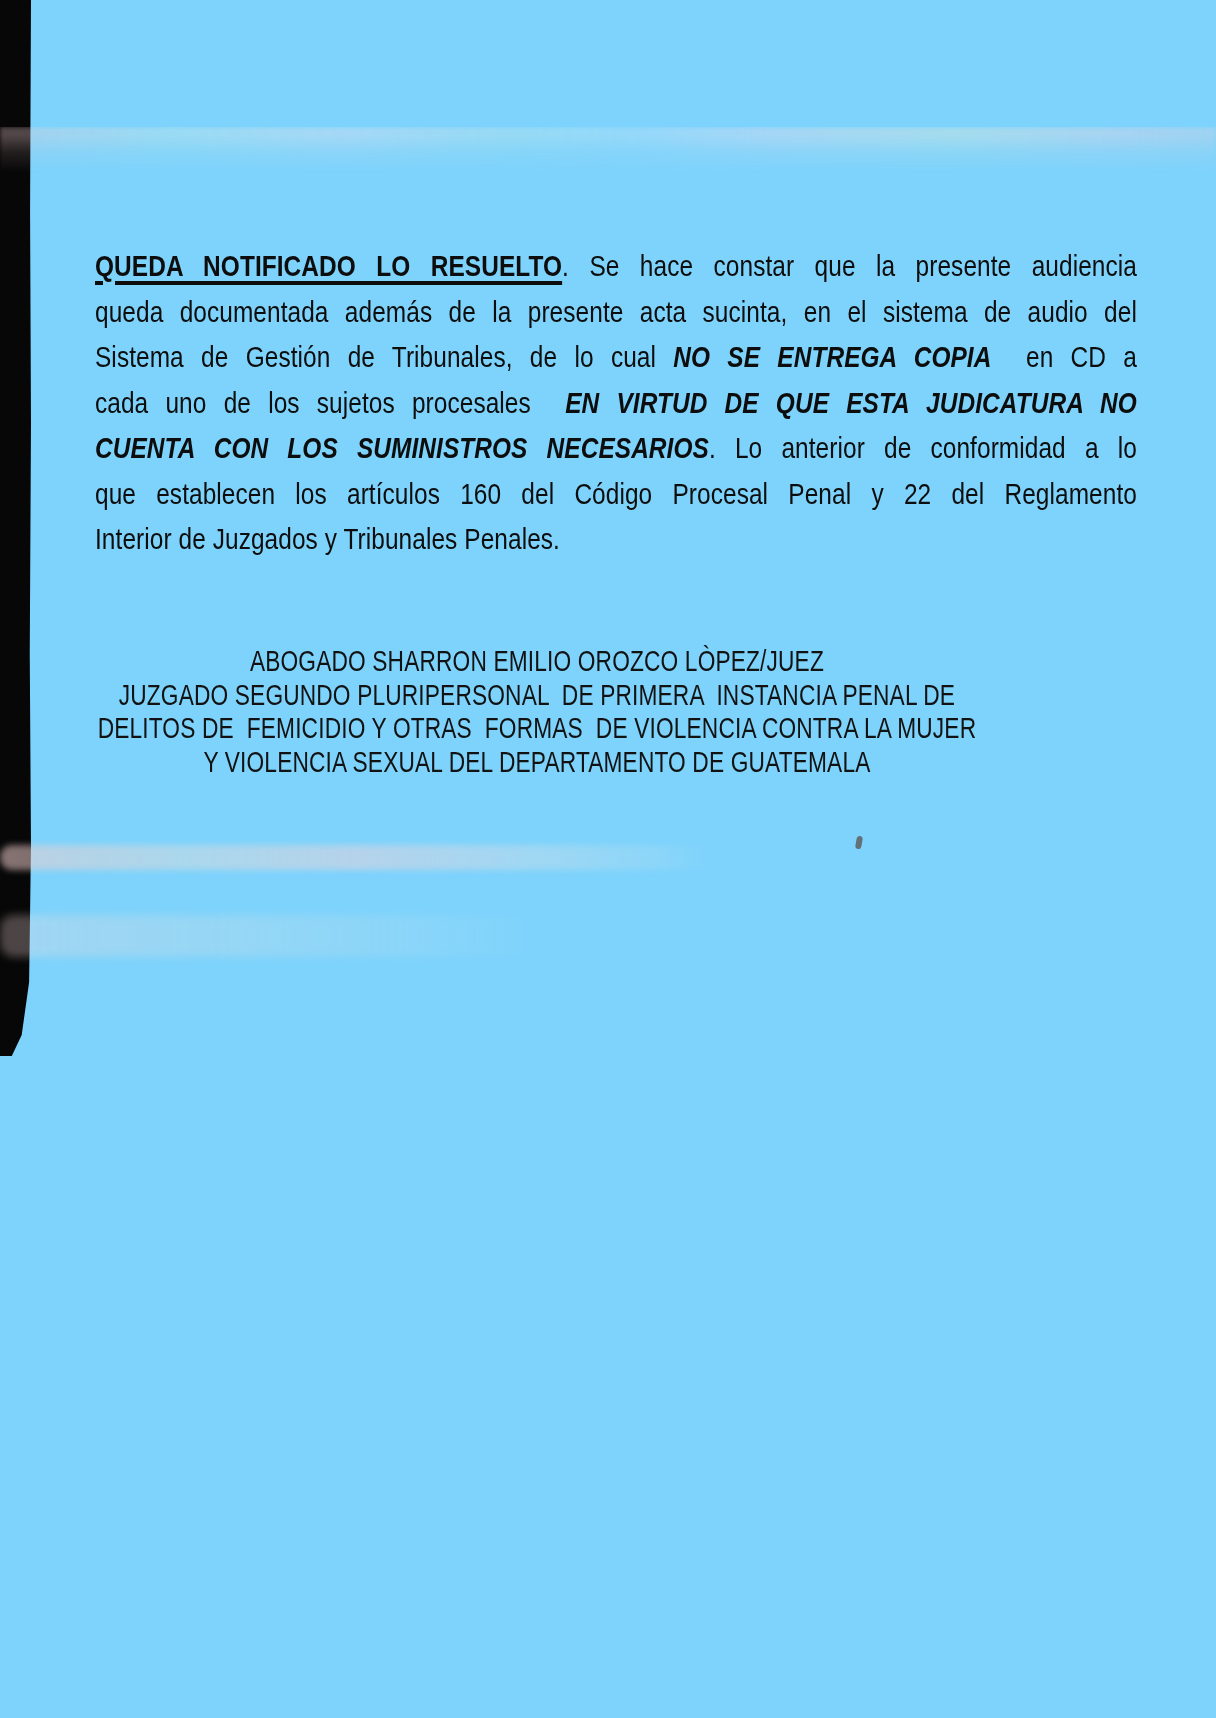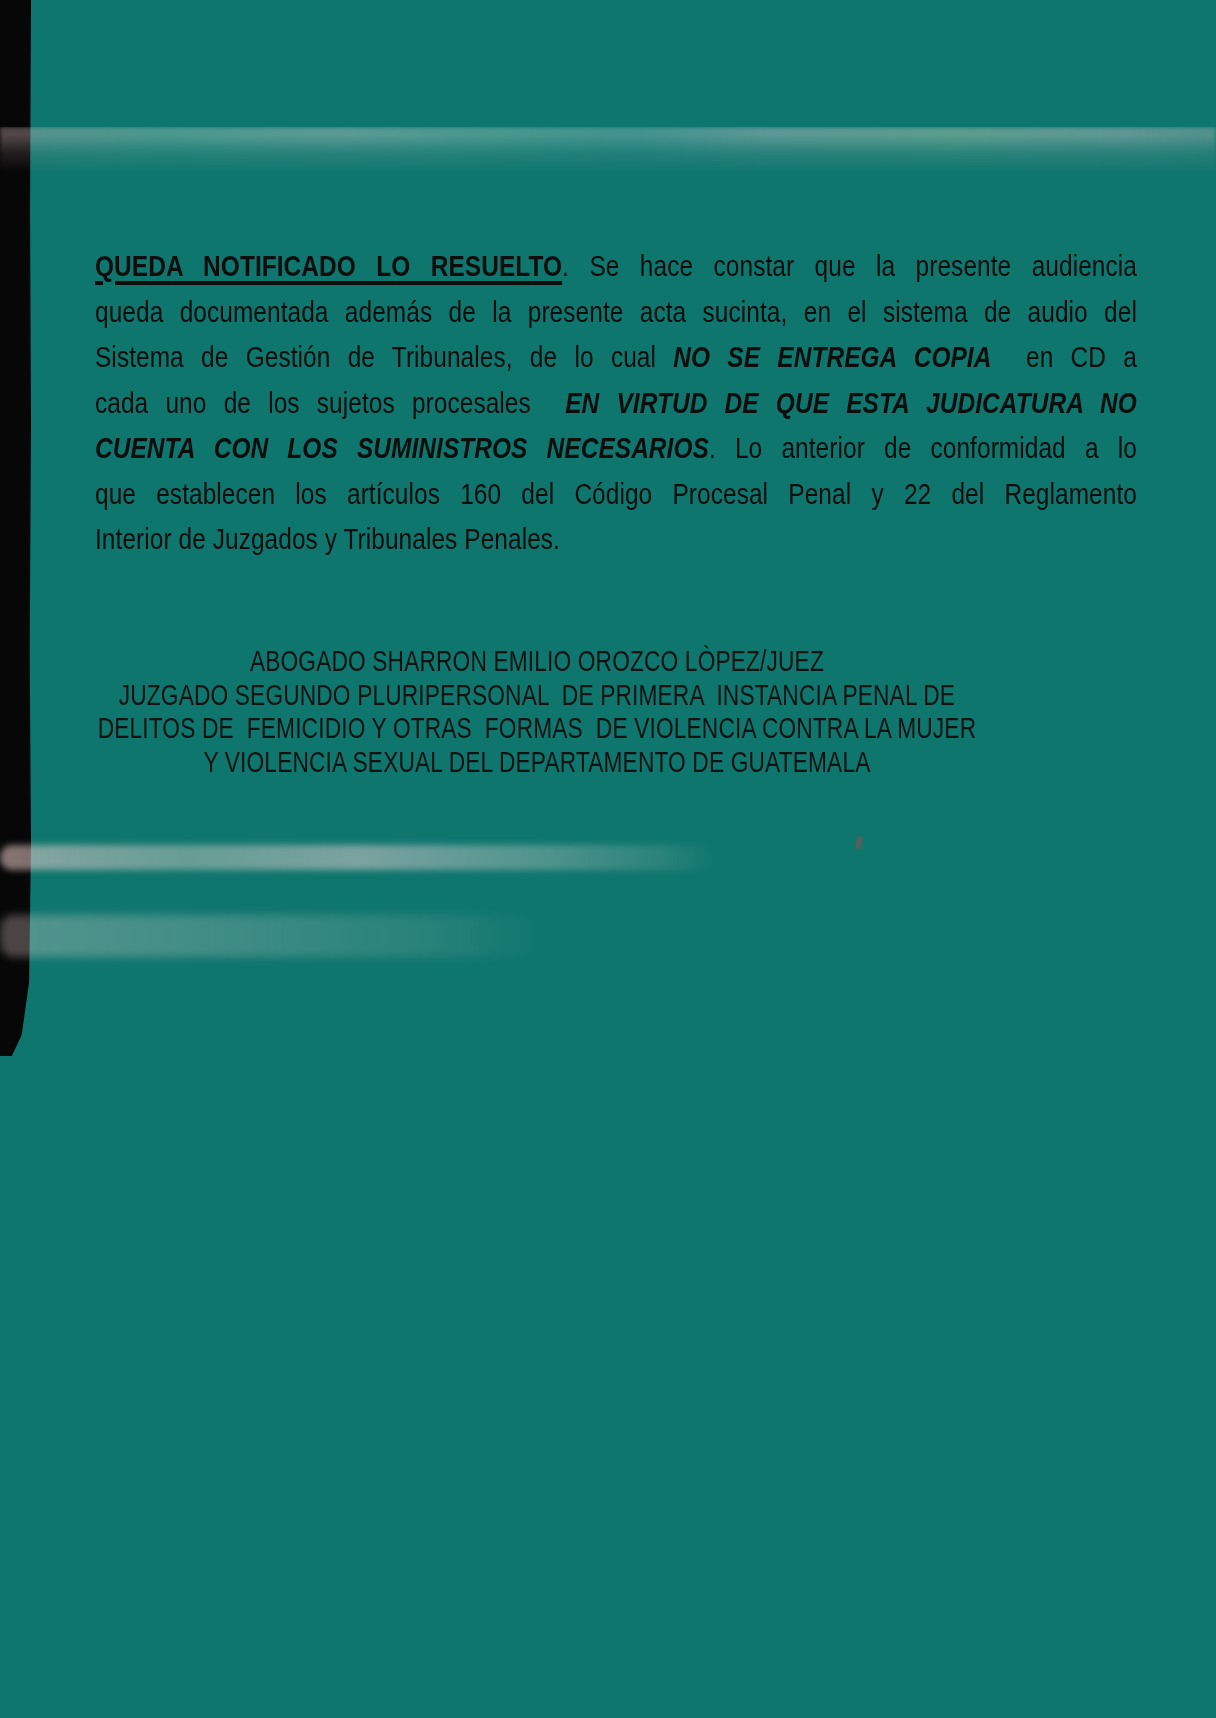--- a/index.html
+++ b/index.html
@@ -4,21 +4,21 @@
 <style>
   html, body {
     margin: 0;
     padding: 0;
     background: #ffffff;
   }
   #scan-page {
     position: relative;
     width: 1216px;
     height: 1718px;
-    background: #0f766e;
+    background: #7dd3fc;
     overflow: hidden;
     font-family: "Liberation Sans", sans-serif;
   }
 
   
   .scanner-bar {
     position: absolute;
     left: 0;
     top: 0;
     width: 31px;

